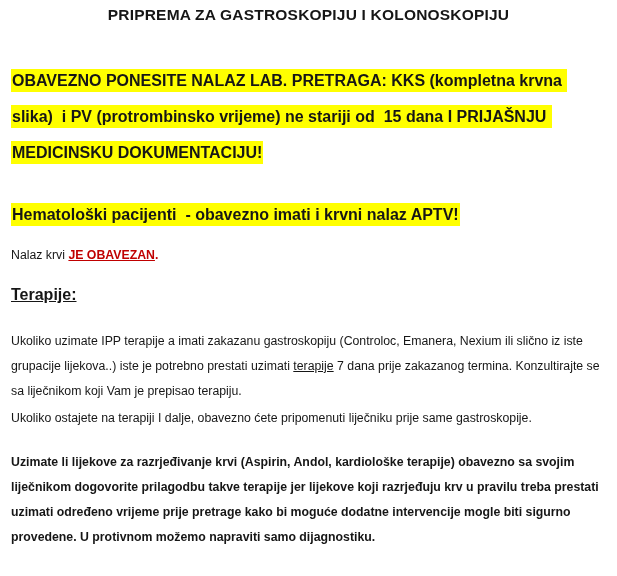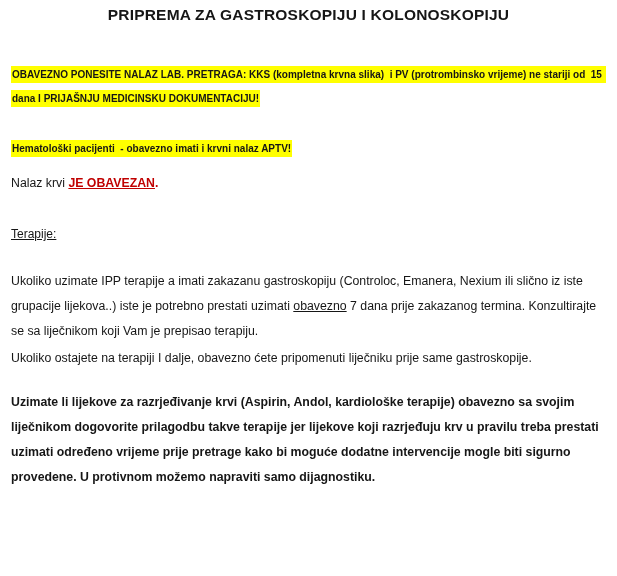--- a/index.html
+++ b/index.html
@@ -25,46 +25,46 @@
   .title{
     margin:0 0 40px 0;
     text-align:center;
     font-size:15.5px;
     line-height:17px;
     font-weight:bold;
     letter-spacing:0.2px;
   }
   p{margin:0;}
   .hl-para{
-    font-size:10px;
+    font-size:16px;
     font-weight:bold;
-    line-height:24px;
+    line-height:36px;
     margin:0 0 26px 0;
   }
   .hl-para.second{margin-bottom:10px;}
   .hl{
     background:var(--highlight);
     padding:3px 1px;
     -webkit-box-decoration-break:clone;
     box-decoration-break:clone;
     white-space:pre-wrap;
   }
   .para{
     font-size:12.3px;
     line-height:25px;
   }
   .para span{white-space:pre-wrap;}
-  .blood-note{margin-bottom:26px;}
+  .blood-note{margin-bottom:14px;}
   .bold{font-weight:bold;}
   .red{color:var(--red);}
   .underline{text-decoration:underline;}
   .heading{
-    font-size:12px;
+    font-size:16px;
     line-height:25px;
-    font-weight:normal;
+    font-weight:bold;
     text-decoration:underline;
     margin-bottom:22px;
   }
   .para-ipp{margin-bottom:2px;}
   .para-continue{margin-bottom:19px;}
   .para-thinners{margin-bottom:28px;font-weight:bold;}
 </style>
 </head>
 <body>
 
@@ -73,20 +73,20 @@
   <h1 class="title">PRIPREMA ZA GASTROSKOPIJU I KOLONOSKOPIJU</h1>
 
   <p class="hl-para"><span class="hl">OBAVEZNO PONESITE NALAZ LAB. PRETRAGA: KKS (kompletna krvna slika)  i PV (protrombinsko vrijeme) ne stariji od  15 dana I PRIJAŠNJU MEDICINSKU DOKUMENTACIJU!</span></p>
 
   <p class="hl-para second"><span class="hl">Hematološki pacijenti  - obavezno imati i krvni nalaz APTV!</span></p>
 
   <p class="para blood-note"><span>Nalaz krvi </span><span class="red bold underline">JE OBAVEZAN</span><span class="red bold">.</span></p>
 
   <p class="heading">Terapije:</p>
 
-  <p class="para para-ipp"><span>Ukoliko uzimate IPP terapije a imati zakazanu gastroskopiju (Controloc, Emanera, Nexium ili slično iz iste grupacije lijekova..) iste je potrebno prestati uzimati </span><span class="underline">obavezno</span><span> 7 dana prije zakazanog termina. Konzultirajte se sa liječnikom koji Vam je prepisao terapiju.</span></p>
+  <p class="para para-ipp"><span>Ukoliko uzimate IPP terapije a imati zakazanu gastroskopiju (Controloc, Emanera, Nexium ili slično iz iste grupacije lijekova..) iste je potrebno prestati uzimati </span><span class="underline">terapije</span><span> 7 dana prije zakazanog termina. Konzultirajte se sa liječnikom koji Vam je prepisao terapiju.</span></p>
 
   <p class="para para-continue"><span>Ukoliko ostajete na terapiji I dalje, obavezno ćete pripomenuti liječniku prije same gastroskopije.</span></p>
 
   <p class="para para-thinners"><span>Uzimate li lijekove za razrjeđivanje krvi (Aspirin, Andol, kardiološke terapije) obavezno sa svojim liječnikom dogovorite prilagodbu takve terapije jer lijekove koji razrjeđuju krv u pravilu treba prestati uzimati određeno vrijeme prije pretrage kako bi moguće dodatne intervencije mogle biti sigurno provedene. U protivnom možemo napraviti samo dijagnostiku.</span></p>
 
 
 </div>
 
 </body></html>

